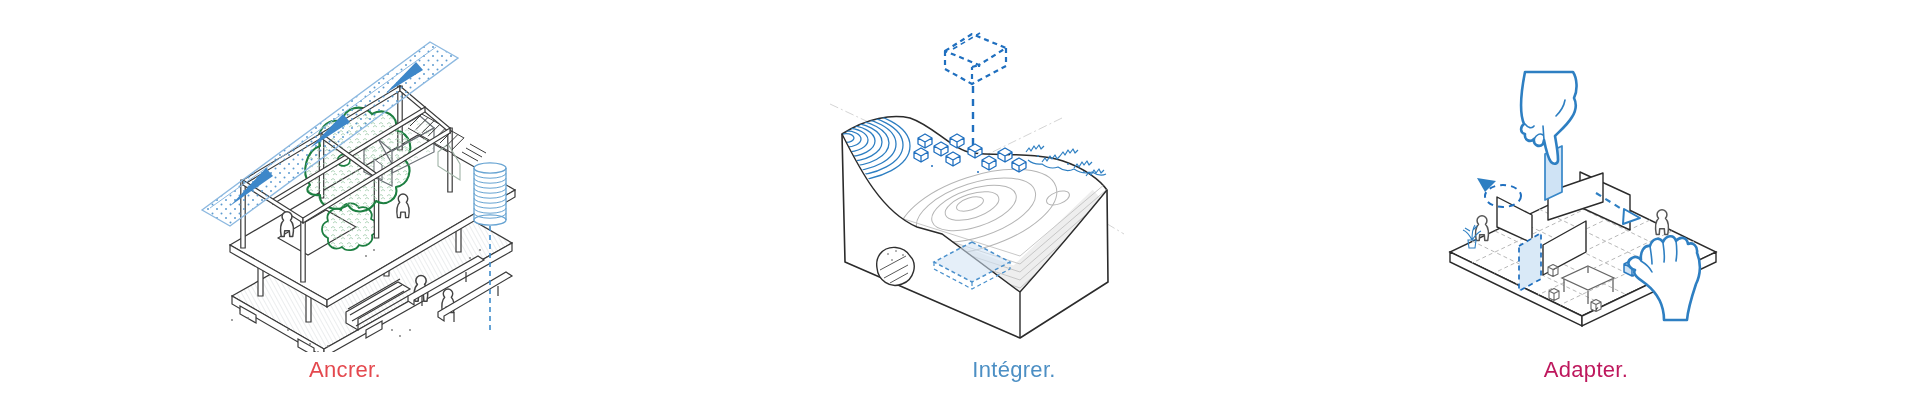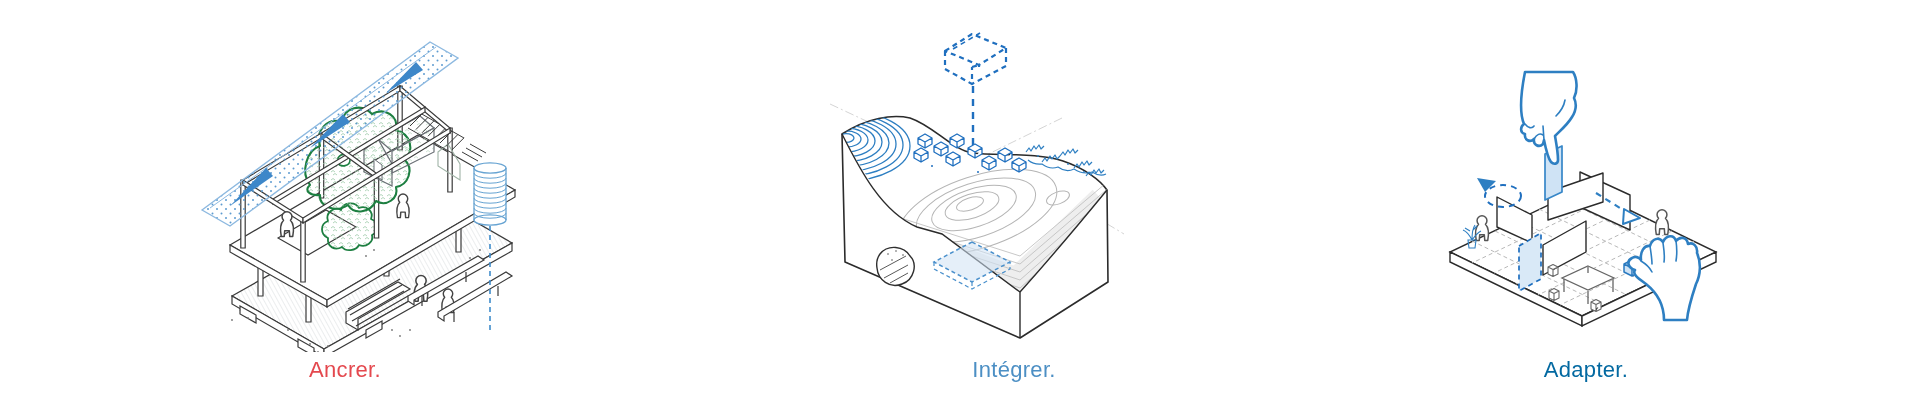--- a/index.html
+++ b/index.html
@@ -349,14 +349,14 @@
     </g>
 
     <g>
       <path d="M207,258 C200,256 198,249 204,246 C207,244 211,245 213,248 C212,240 216,233 222,234 C224,227 231,224 235,230 C238,223 246,222 248,229 C252,224 259,225 260,232 C265,230 270,234 269,241 C273,250 273,262 268,272 C264,284 260,296 259,308 L236,308 C236,292 228,280 218,272 C210,266 204,262 207,258 Z" fill="#fff" stroke="#2e7fc2" stroke-width="2.6" stroke-linejoin="round" stroke-linecap="round"></path>
       <path d="M222,234 C223,241 224,247 224,252 M235,231 C236,238 237,244 236,250 M248,229 C249,236 249,243 248,249 M213,249 C218,252 222,256 224,260" fill="none" stroke="#2e7fc2" stroke-width="1.6" stroke-linecap="round"></path>
     </g>
   </svg>
 
   <div class="caption" style="left: 345px; top: 357px; color: rgb(228, 72, 78);">Ancrer.</div>
   <div class="caption" style="left: 1014px; top: 357px; color: rgb(76, 143, 196);">Intégrer.</div>
-  <div class="caption" style="left: 1586px; top: 357px; color: #0369a1;">Adapter.</div>
+  <div class="caption" style="left: 1586px; top: 357px; color: #be185d;">Adapter.</div>
 </div>
 
 </body></html>

